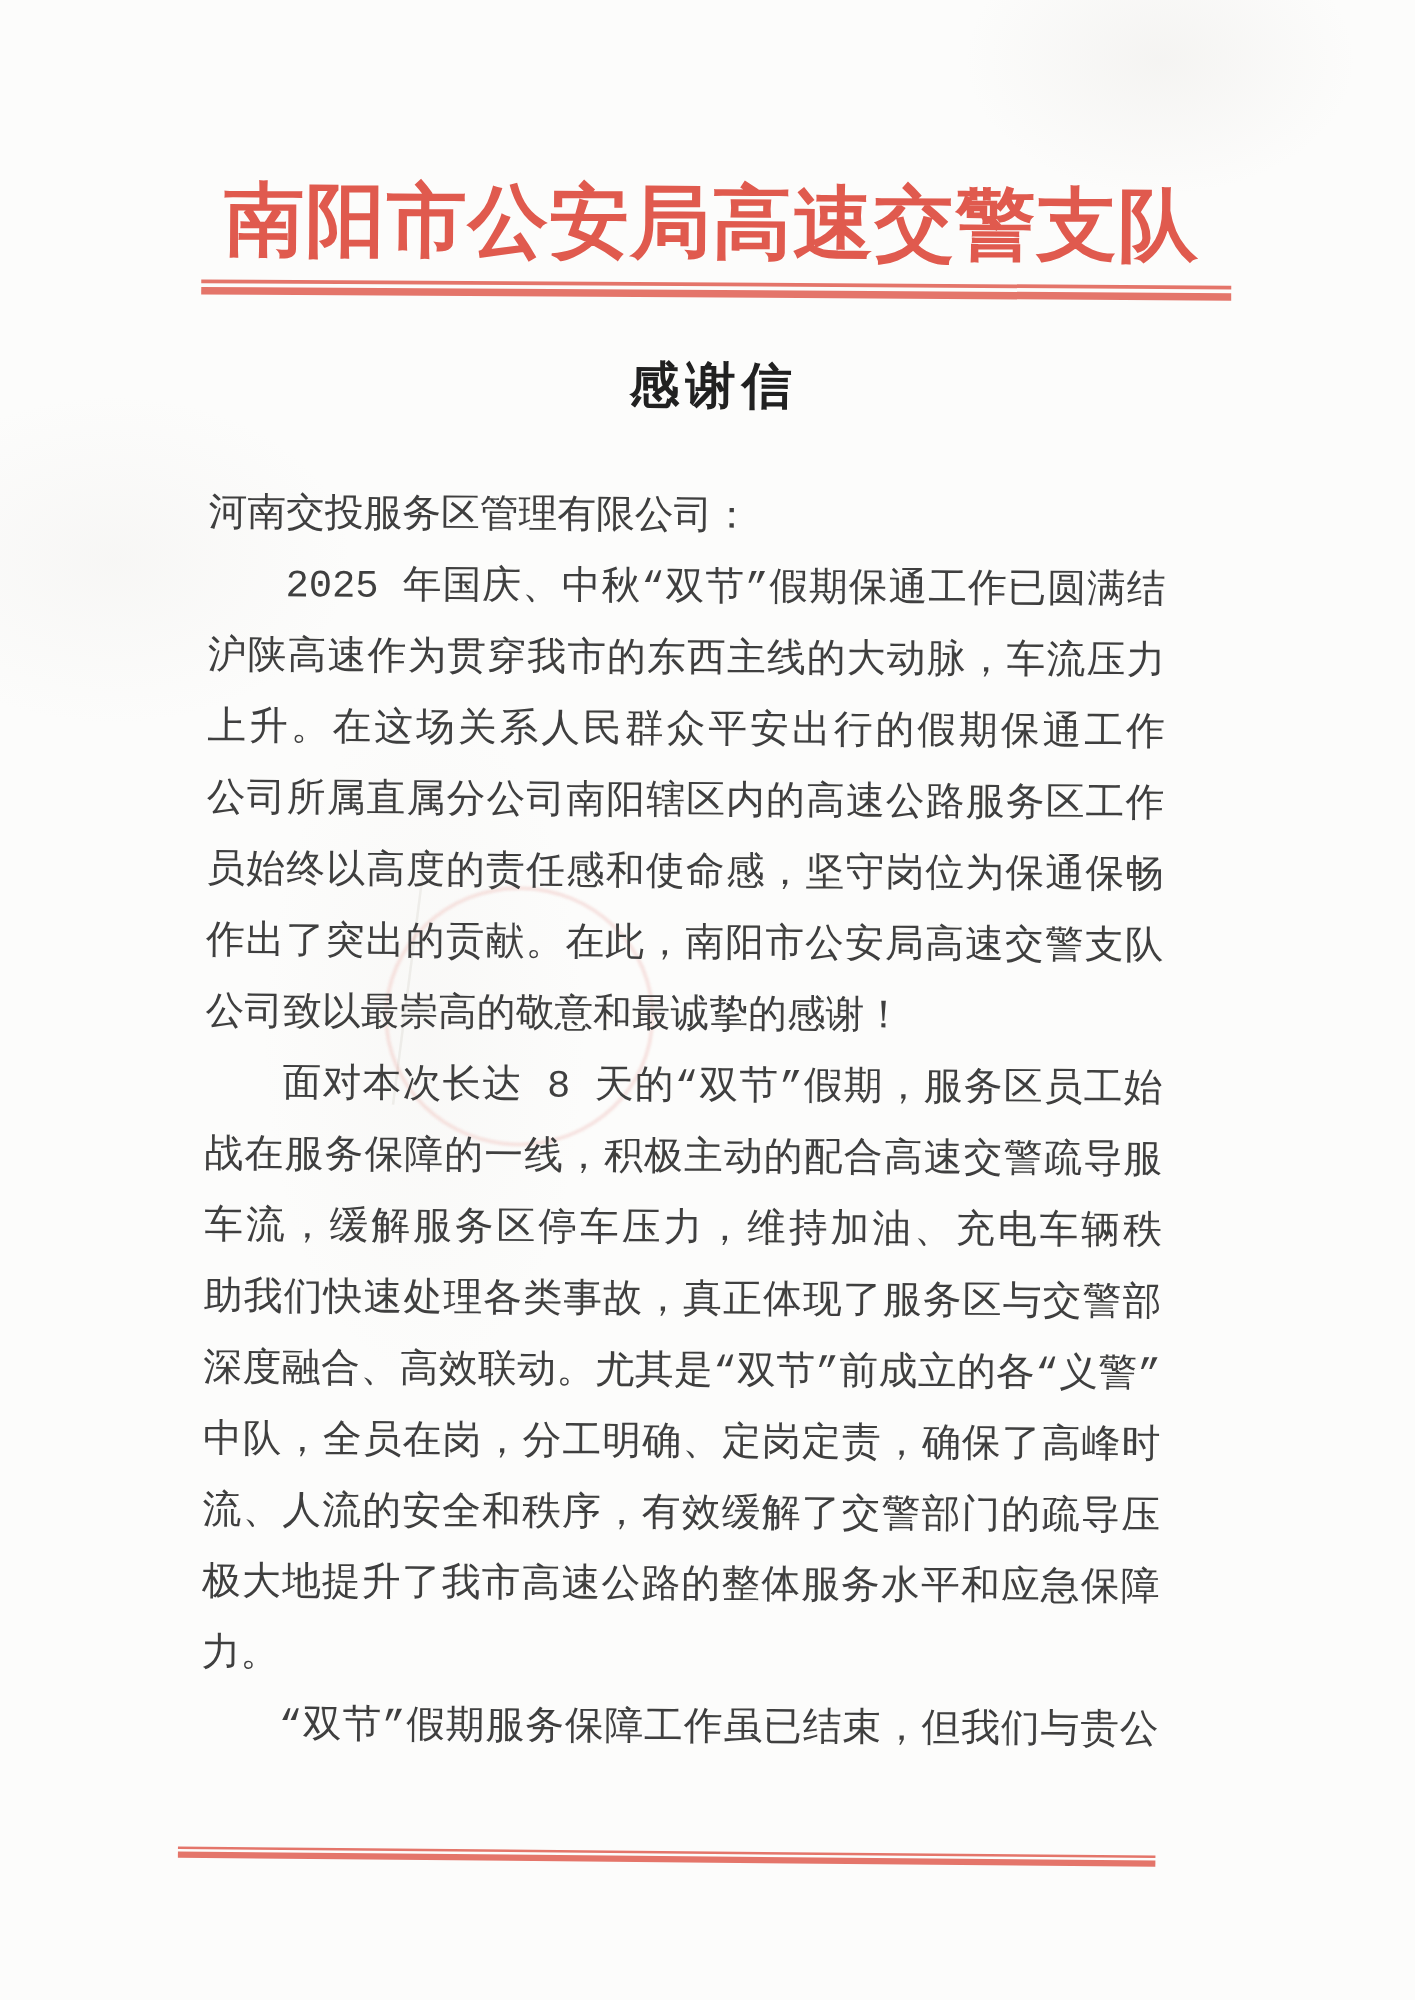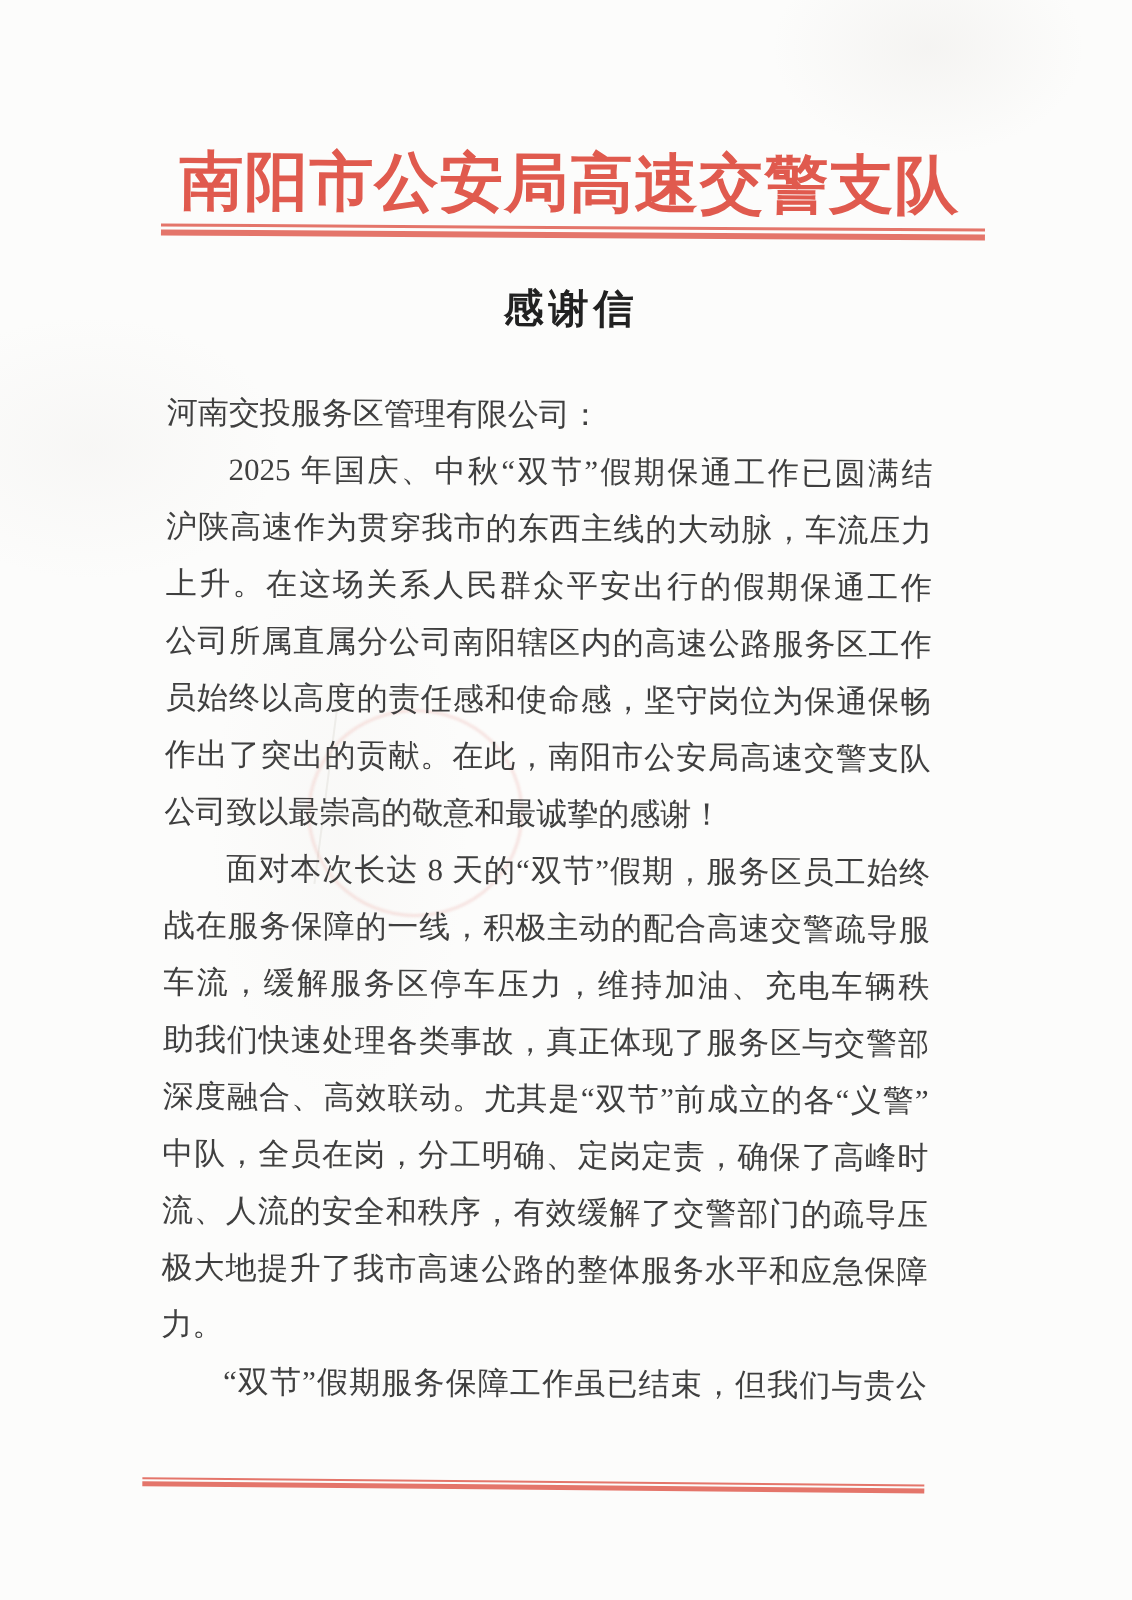--- a/index.html
+++ b/index.html
@@ -9,21 +9,21 @@
     position: relative;
     width: 1132px;
     height: 1600px;
     margin: 0 auto;
     overflow: hidden;
     background:
       radial-gradient(260px 180px at 82% 3%, rgba(200,195,188,0.14), transparent 60%),
       radial-gradient(320px 220px at 8% 28%, rgba(205,200,195,0.10), transparent 60%),
       radial-gradient(200px 420px at 30% 52%, rgba(210,205,198,0.08), transparent 65%),
       #fcfcfb;
-    font-family: Liberation Serif, serif;
+    font-family: Liberation Mono, monospace;
   }
 
   
   .tilt {
     position: absolute;
     inset: 0;
     transform: rotate(0.35deg);
     transform-origin: 50% 45%;
   }
 

